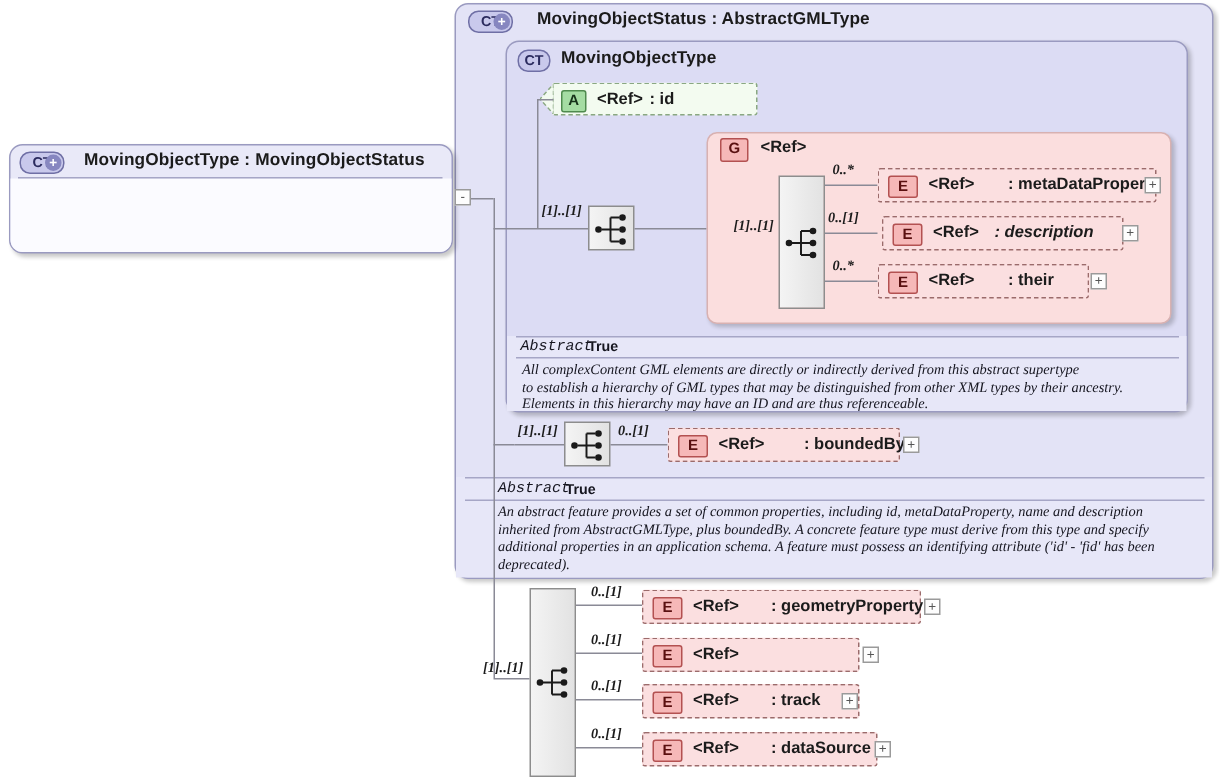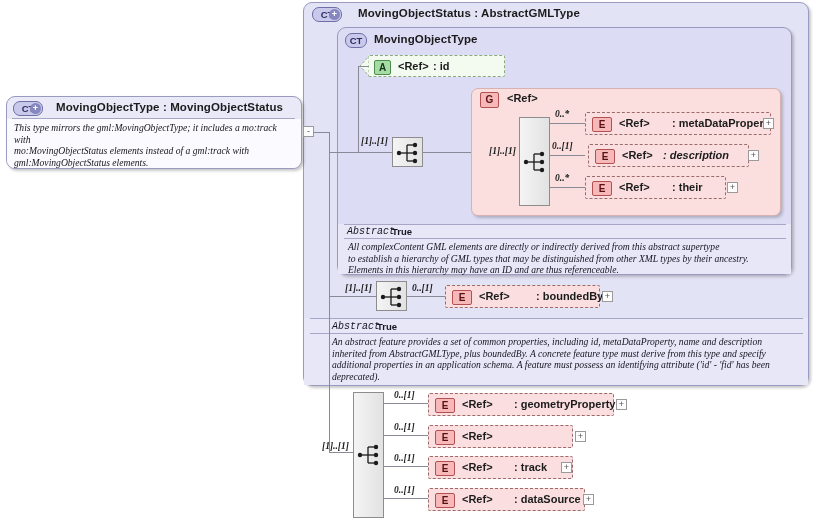--- a/index.html
+++ b/index.html
@@ -400,23 +400,20 @@
 
   <div class="typecard" style="left:6px;top:96px;width:296px;height:73px;">
     <div class="body" style="top:22px;bottom:0;"></div>
   </div>
   <div class="badge badge-ct" style="left:13px;top:101px;">
     <span>CT</span>
     <span class="plusmark" style="right:1px;top:1px;">+</span>
   </div>
   <div class="panel-title" style="left:56px;top:101px;">MovingObjectType : MovingObjectStatus</div>
   <div class="hrule" style="left:12px;top:118px;width:283px;"></div>
-  <div class="doctext" style="left:14px;top:122px;width:280px;">This type mirrors the gml:MovingObjectType; it includes a mo:track with
-mo:MovingObjectStatus elements instead of a gml:track with
-gml:MovingObjectStatus elements.</div>
 
   <div class="minusmark" style="left:303px;top:126px;">-</div>
   <div class="hl" style="left:314px;top:132px;width:15px;"></div>
   <div class="vl" style="left:329px;top:132px;height:320px;"></div>
   <div class="hl" style="left:329px;top:152px;width:29px;"></div>
   <div class="hl" style="left:329px;top:296px;width:14px;"></div>
   <div class="vl" style="left:343px;top:296px;height:0px;"></div>
   <div class="hl" style="left:329px;top:452px;width:24px;"></div>
 
 </div>

